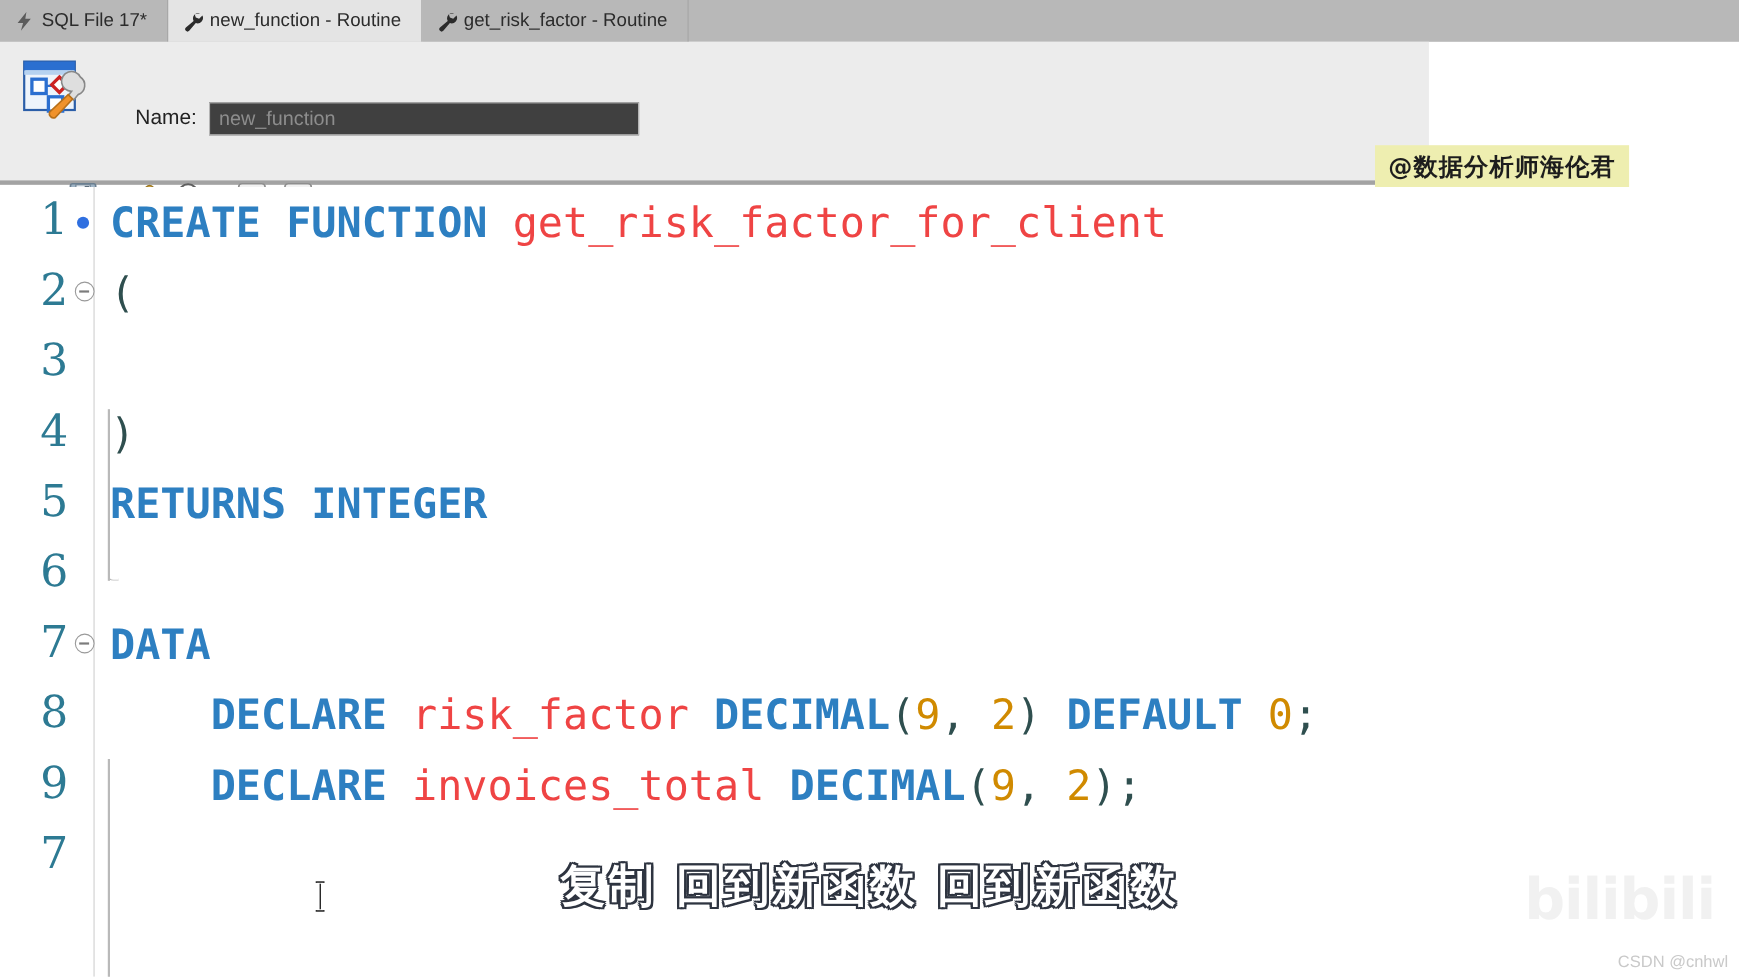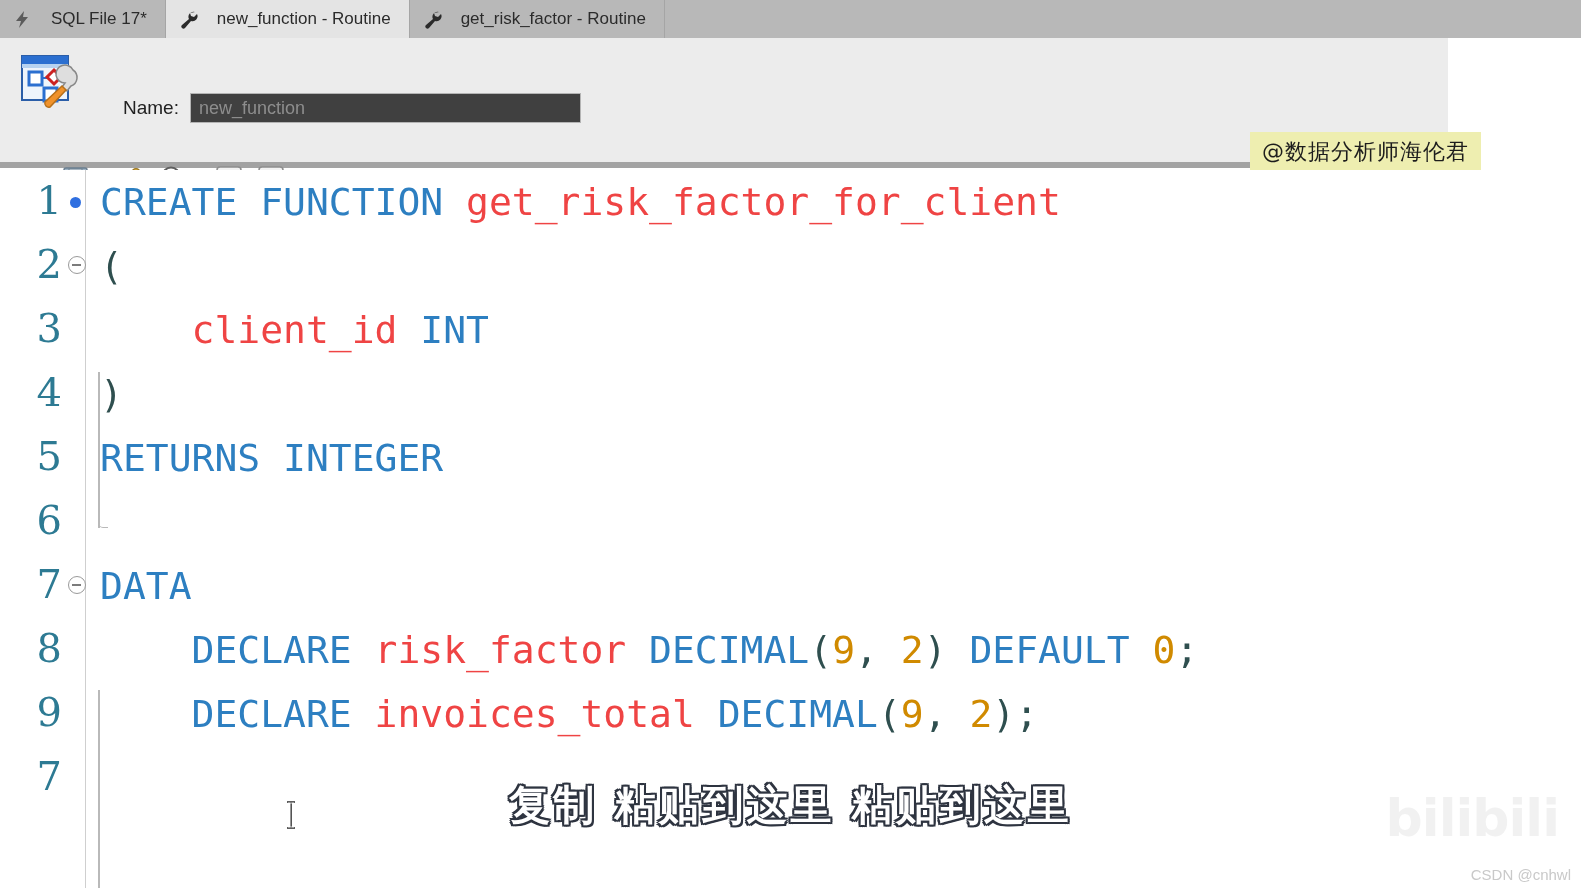--- a/index.html
+++ b/index.html
@@ -13,35 +13,35 @@
   
   #tabbar {
     position: absolute; left: 0; top: 0; width: 1581px; height: 38px;
     background: #b8b8b8;
     display: flex; align-items: flex-end;
   }
   .tab {
     height: 38px;
     display: flex; align-items: center;
     padding: 0 18px 0 14px;
-    gap: 19px;
+    gap: 6px;
     font-size: 17px;
     color: #2b2b2b;
     background: #b8b8b8;
     border-right: 1px solid #a5a5a5;
     white-space: nowrap;
   }
   .tab.active { background: #e4e4e4; }
   .tab-icon { width: 18px; height: 19px; flex: 0 0 18px; position: relative; }
 
   
   #header {
-    position: absolute; left: 0; top: 38px; width: 1448px; height: 130px;
+    position: absolute; left: 0; top: 38px; width: 1299px; height: 130px;
     background: #ececec;
-    border-bottom: 6px solid #a3a3a3;
+    border-bottom: 4px solid #a3a3a3;
   }
   #routine-icon {
     position: absolute; left: 18px; top: 12px; width: 62px; height: 62px;
   }
   #name-label {
     position: absolute; left: 123px; top: 59px;
     font-size: 19px; color: #222;
   }
   #name-input {
     position: absolute; left: 190px; top: 55px;
@@ -70,20 +70,21 @@
   
   #badge {
     position: absolute; left: 1250px; top: 94px;
     background: #eeeeb0;
     color: #1d1d1d;
     font-size: 22px;
     padding: 5px 12px 7px 12px;
     letter-spacing: 1px;
     white-space: nowrap;
     font-family: "DejaVu Sans", sans-serif;
+    font-weight: bold;
   }
 
   
   #editor {
     position: absolute; left: 0; top: 170px; width: 1581px; height: 718px;
     background: #ffffff;
     overflow: hidden;
   }
   #gutter-line {
     position: absolute; left: 85px; top: 0; width: 1px; height: 718px;
@@ -124,21 +125,21 @@
     width: 9px; height: 1.5px; background: #7c7c7c;
   }
   .code {
     font-family: "DejaVu Sans Mono", monospace;
     font-size: 38px;
     white-space: pre;
     color: #111111;
     letter-spacing: 0px;
     line-height: 1;
   }
-  .kw   { color: #2d7fc1; font-weight: normal; text-align: center; }
+  .kw   { color: #2d7fc1; font-weight: bold; text-align: center; }
   .num  { color: #d08a00; }
   .punc { color: #2f4f4f; }
   .id   { color: #ef4444; }
 
   
   .guide {
     position: absolute;
     left: 98px;
     width: 1.6px;
     background: #b9b9b9;
@@ -320,21 +321,20 @@
       <div class="row">
         <div class="lineno">2</div>
         <div class="marks">
           <div class="fold"></div>
         </div>
         <div class="code"><span class="punc">(</span></div>
       </div>
       <div class="row">
         <div class="lineno">3</div>
         <div class="marks"></div>
-        <div class="code"><span class="id">    client_id </span><span class="kw">INT</span></div>
       </div>
       <div class="row">
         <div class="lineno">4</div>
         <div class="marks"></div>
         <div class="code"><span class="punc">)</span></div>
       </div>
       <div class="row">
         <div class="lineno">5</div>
         <div class="marks"></div>
         <div class="code"><span class="kw">RETURNS INTEGER</span></div>
@@ -368,15 +368,15 @@
     </div>
 
   <div id="ibeam">
     <svg width="12" height="30" viewBox="0 0 12 30">
       <path d="M2 2 h8 M6 2 v26 M2 28 h8" stroke="#2a2a2a" stroke-width="1.6" fill="none"></path>
       <path d="M3 3 h6 M5 3 v24 M3 27 h6" stroke="#ffffff" stroke-width="0.8" fill="none"></path>
     </svg>
   </div>
 </div>
 
-<div id="subtitle">复制 粘贴到这里 粘贴到这里</div>
+<div id="subtitle">复制 回到新函数 回到新函数</div>
 <div id="bili">bilibili</div>
 <div id="csdn">CSDN @cnhwl</div>
 
 </body></html>

